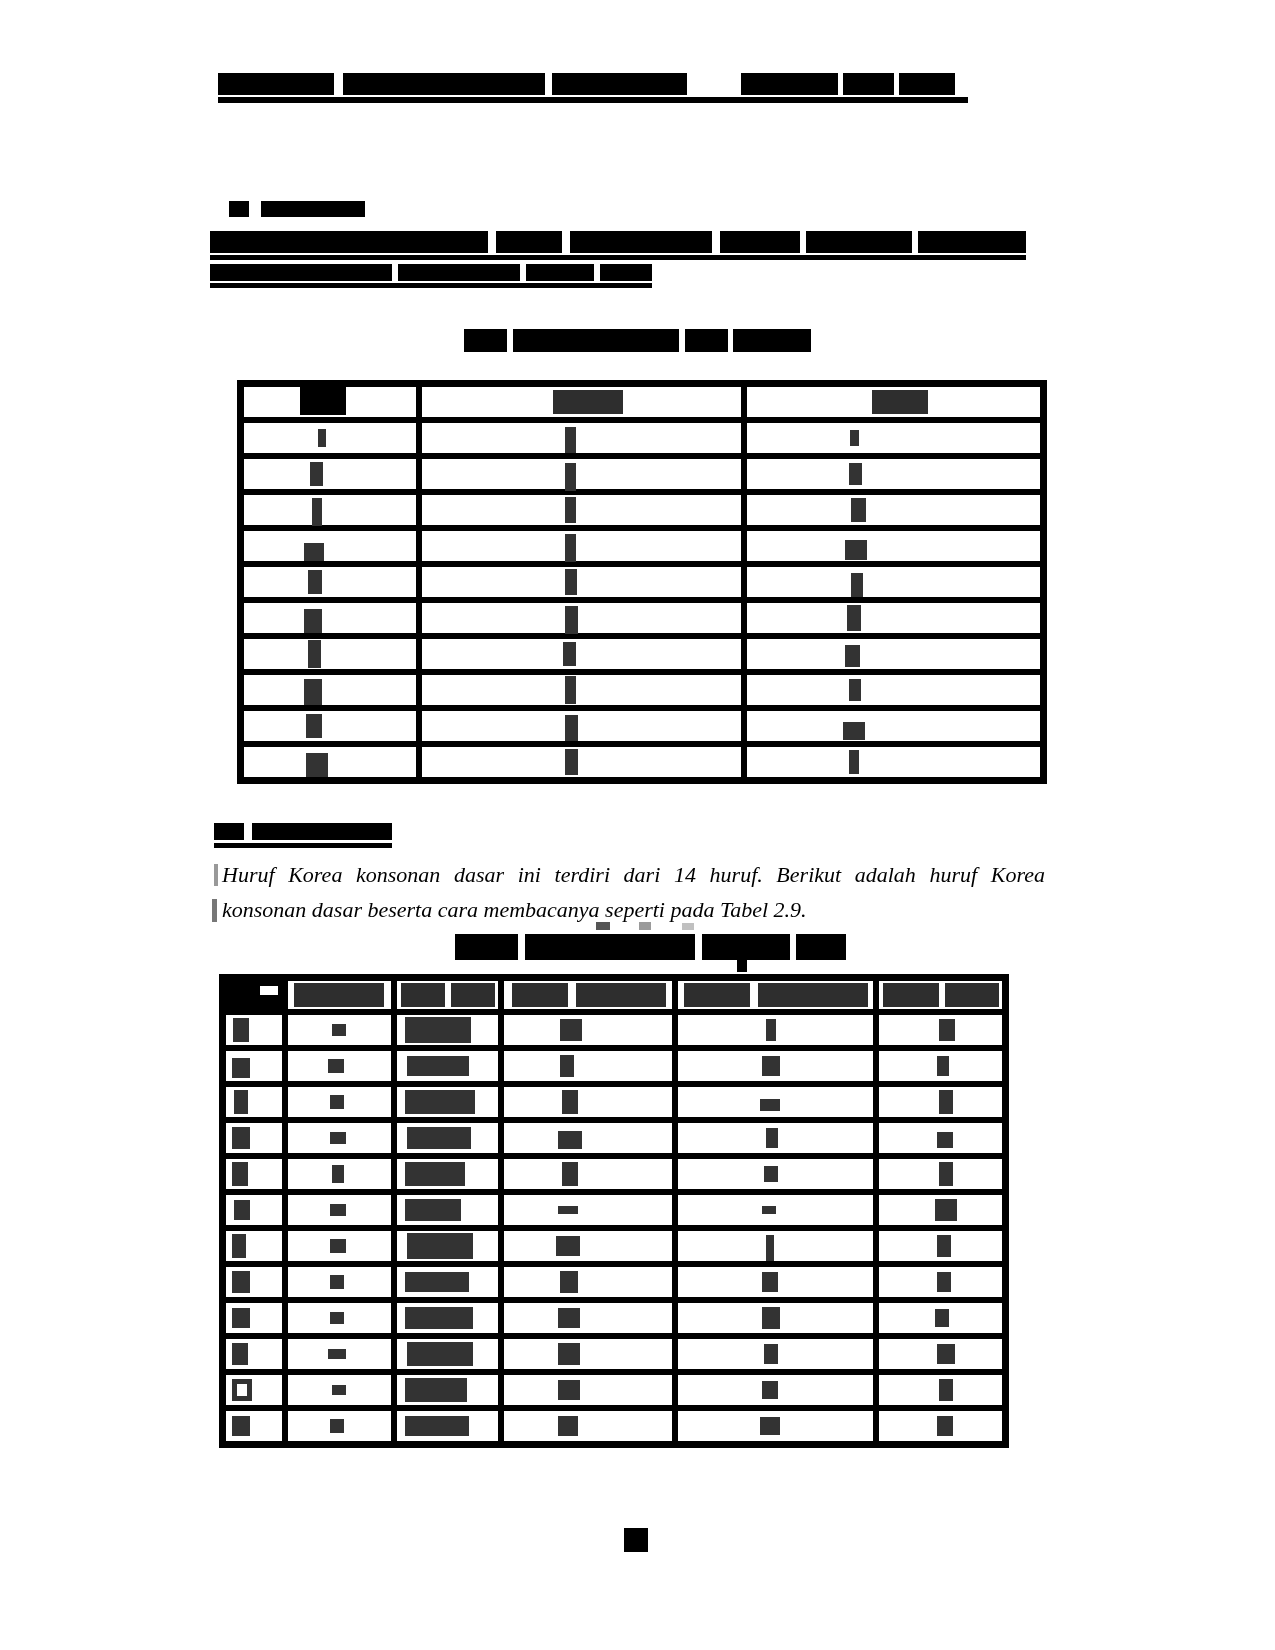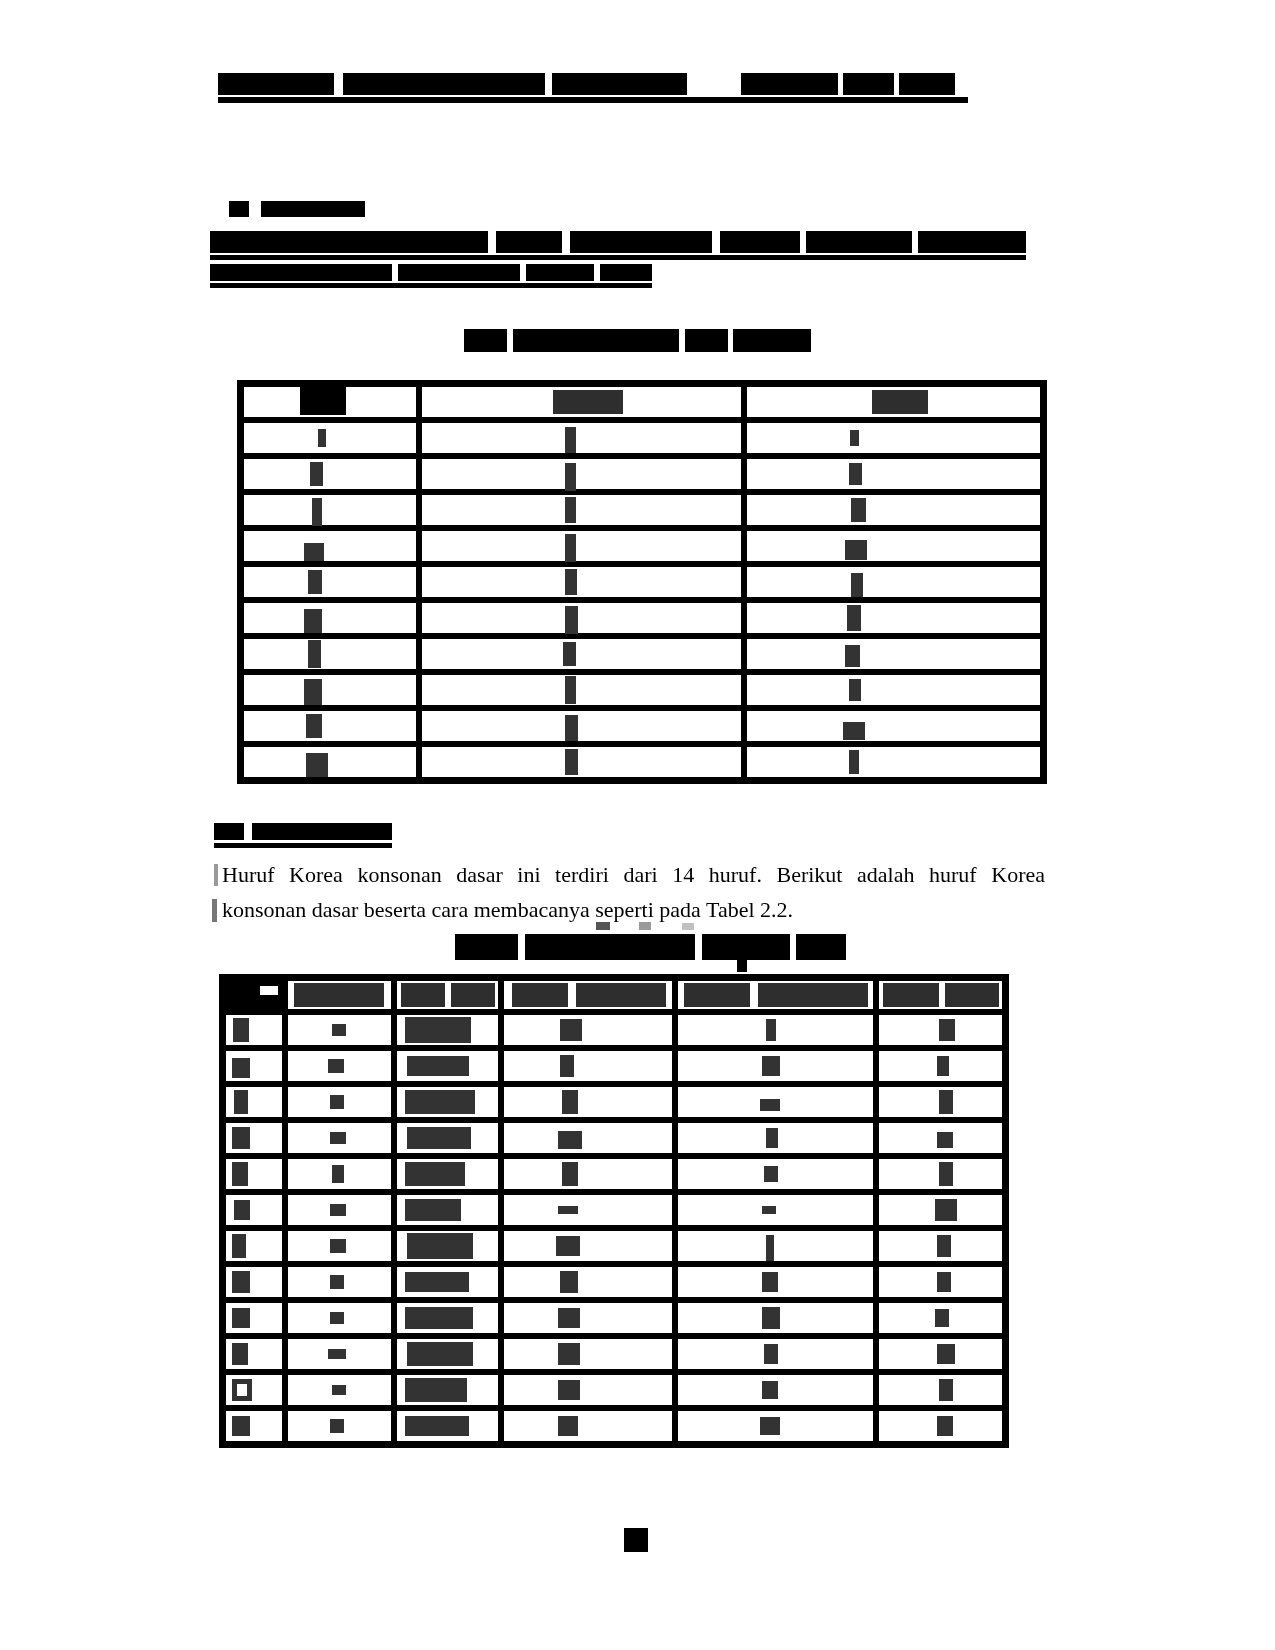--- a/index.html
+++ b/index.html
@@ -1,34 +1,34 @@
 <!DOCTYPE html>
 <html><head>
 <meta charset="utf-8">
 <style>
   html,body{margin:0;padding:0;background:#e8e8e8;}
   .page{position:relative;width:1275px;height:1650px;background:#ffffff;margin:0 auto;
-        overflow:hidden;font-family:"Liberation Serif", serif;}
+        overflow:hidden;font-family:"Liberation Serif", serif;font-style:italic;}
   .grp{position:absolute;left:0;top:0;width:0;height:0;overflow:visible;}
   .bar{position:absolute;}
   .tbl{position:absolute;display:grid;background:#000000;}
   .cell{position:relative;background:#ffffff;overflow:visible;}
   .g{position:absolute;}
   .para{position:absolute;left:222px;top:857px;width:823px;font-size:22px;line-height:35px;
         color:#000;font-weight:400;}
   .para-line{white-space:normal;}
   .justify-full{text-align:justify;text-align-last:justify;}
 </style>
 </head>
 <body>
 
 <div class="page" id="page">
   <div class="para">
     <div class="para-line justify-full">Huruf Korea konsonan dasar ini terdiri dari 14 huruf. Berikut adalah huruf Korea</div>
-    <div class="para-line">konsonan dasar beserta cara membacanya seperti pada Tabel 2.2.</div>
+    <div class="para-line">konsonan dasar beserta cara membacanya seperti pada Tabel 2.9.</div>
   </div>
 <div class="grp">
       <div class="bar" style="left: 218px; top: 73px; width: 116px; height: 22px; background: rgb(0, 0, 0);"></div>
       <div class="bar" style="left: 343px; top: 73px; width: 202px; height: 22px; background: rgb(0, 0, 0);"></div>
       <div class="bar" style="left: 552px; top: 73px; width: 135px; height: 22px; background: rgb(0, 0, 0);"></div>
       <div class="bar" style="left: 741px; top: 73px; width: 97px; height: 22px; background: rgb(0, 0, 0);"></div>
       <div class="bar" style="left: 843px; top: 73px; width: 51px; height: 22px; background: rgb(0, 0, 0);"></div>
       <div class="bar" style="left: 899px; top: 73px; width: 56px; height: 22px; background: rgb(0, 0, 0);"></div>
       <div class="bar" style="left: 218px; top: 97px; width: 750px; height: 6px; background: rgb(0, 0, 0);"></div>
     </div>

